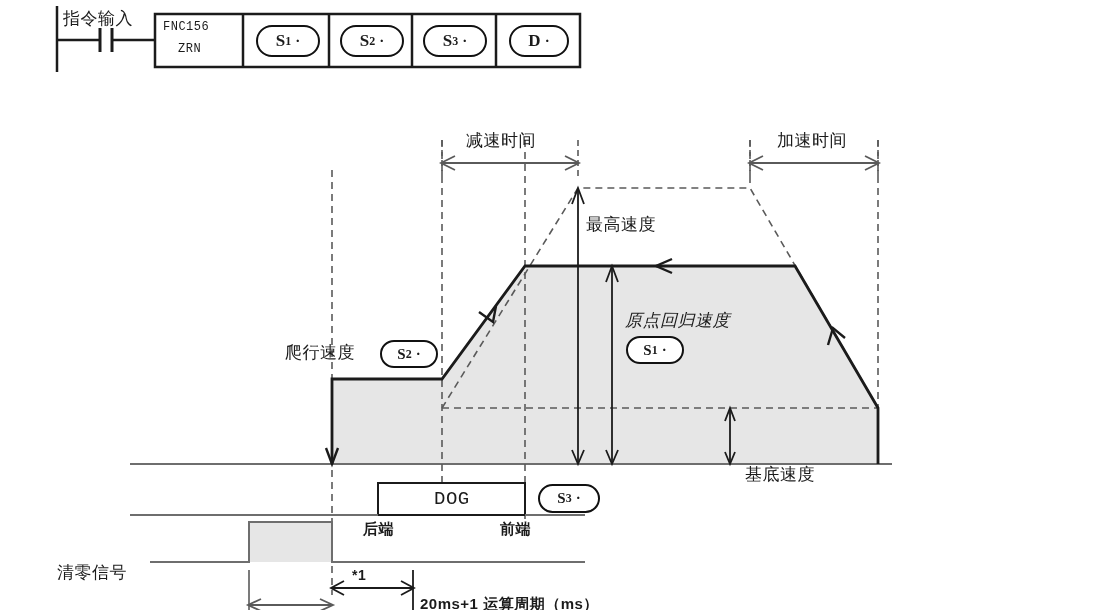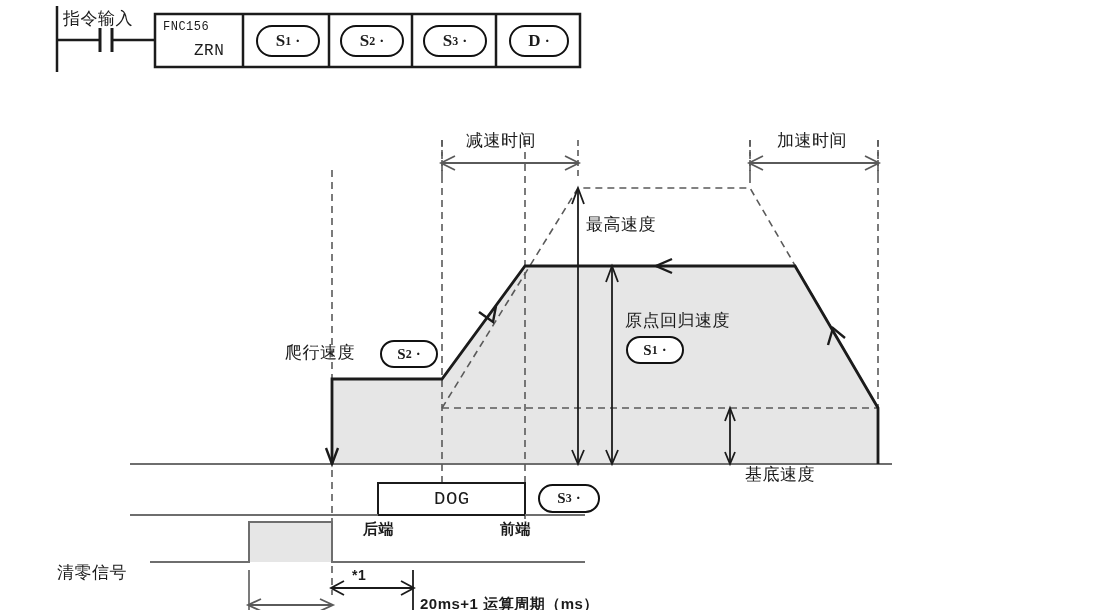--- a/index.html
+++ b/index.html
@@ -148,21 +148,21 @@
       <line x1="249" y1="605" x2="332" y2="605" stroke="#5a5a5a" stroke-width="1.8"></line>
       <path d="M261,599 L248,605 L261,611" fill="none" stroke="#5a5a5a" stroke-width="1.8"></path>
       <path d="M320,599 L333,605 L320,611" fill="none" stroke="#5a5a5a" stroke-width="1.8"></path>
       <line x1="249" y1="570" x2="249" y2="610" stroke="#5a5a5a" stroke-width="1.6"></line>
     </g>
   </svg>
 
   <div class="lbl" style="left:63px;top:10px;">指令输入</div>
 
   <div class="lbl mono" style="left:163px;top:21px;font-size:12px;">FNC156</div>
-  <div class="lbl mono" style="left:194px;top:43px;font-size:16px;">ZRN</div>
+  <div class="lbl mono" style="left:178px;top:43px;font-size:12px;">ZRN</div>
 
   <div class="pill" style="left:256px;top:25px;width:64px;height:32px;">
     <span>S</span>
       <span class="sub">1</span>
       <span class="dot">·</span>
   </div>
   <div class="pill" style="left:340px;top:25px;width:64px;height:32px;">
     <span>S</span>
       <span class="sub">2</span>
       <span class="dot">·</span>
@@ -176,21 +176,21 @@
     <span>D</span>
       <span class="dot">·</span>
   </div>
 
 
   <div class="lbl" style="left:466px;top:132px;">减速时间</div>
   <div class="lbl" style="left:777px;top:132px;">加速时间</div>
 
   <div class="lbl" style="left:586px;top:216px;">最高速度</div>
 
-  <div class="lbl" style="left:625px;top:312px;">原点回归速度</div>
+  <div class="lbl" style="left:625px;top:312px;font-style:italic;">原点回归速度</div>
   <div class="pill" style="left:626px;top:336px;width:58px;height:28px;font-size:15px;">
     <span>S</span>
       <span class="sub">1</span>
       <span class="dot">·</span>
   </div>
 
   <div class="lbl" style="left:285px;top:344px;">爬行速度</div>
   <div class="pill" style="left:380px;top:340px;width:58px;height:28px;font-size:15px;">
     <span>S</span>
       <span class="sub">2</span>

